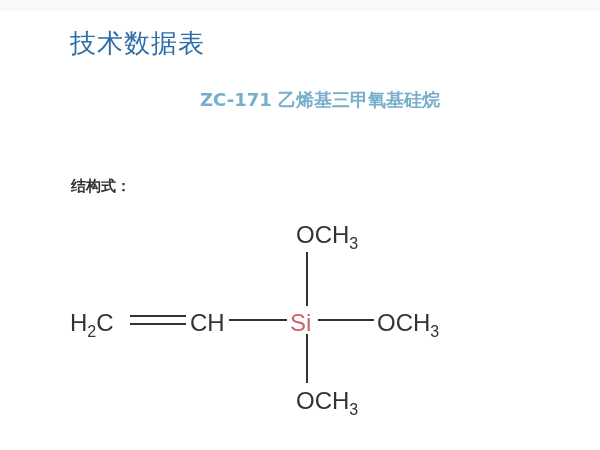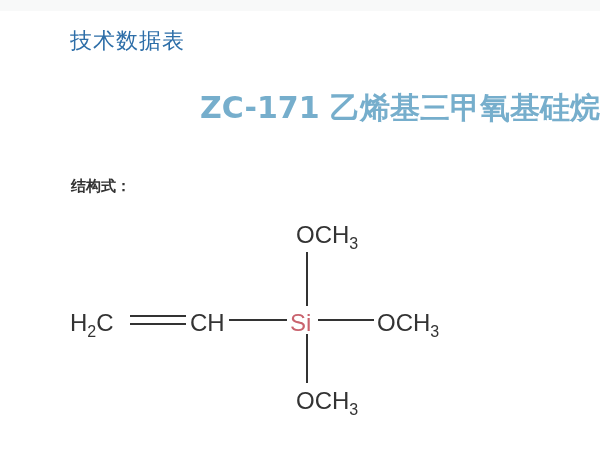--- a/index.html
+++ b/index.html
@@ -2,25 +2,25 @@
 <html><head>
 <meta charset="utf-8">
 <style>
   html, body { margin: 0; padding: 0; }
   body {
     width: 600px; height: 450px; background: #ffffff; position: relative; overflow: hidden;
     font-family: "DejaVu Sans", sans-serif;
   }
   .topbar { position: absolute; left: 0; top: 0; width: 600px; height: 11px; background: #f8f9f9; }
   .doc-title {
-    position: absolute; left: 70px; top: 26px; font-size: 22px; color: #2d6ea8;
+    position: absolute; left: 70px; top: 26px; font-size: 26px; color: #2d6ea8;
     font-family: "DejaVu Serif", serif; letter-spacing: 1px;
   }
   .product-title {
-    position: absolute; left: 200px; top: 88px; font-size: 30px; font-weight: bold; color: #76aecc;
+    position: absolute; left: 200px; top: 88px; font-size: 18px; font-weight: bold; color: #76aecc;
     font-family: "DejaVu Sans", sans-serif; white-space: nowrap;
   }
   .structure-label {
     position: absolute; left: 71px; top: 177px; font-size: 15px; color: #333333;
     font-family: "DejaVu Sans", sans-serif;
     font-weight: bold;
   }
   .formula { position: absolute; left: 0; top: 0; }
   .chem { font-family: "Liberation Sans", sans-serif; font-size: 24px; fill: #333333; }
   .chem-si { fill: #c9636e; }

